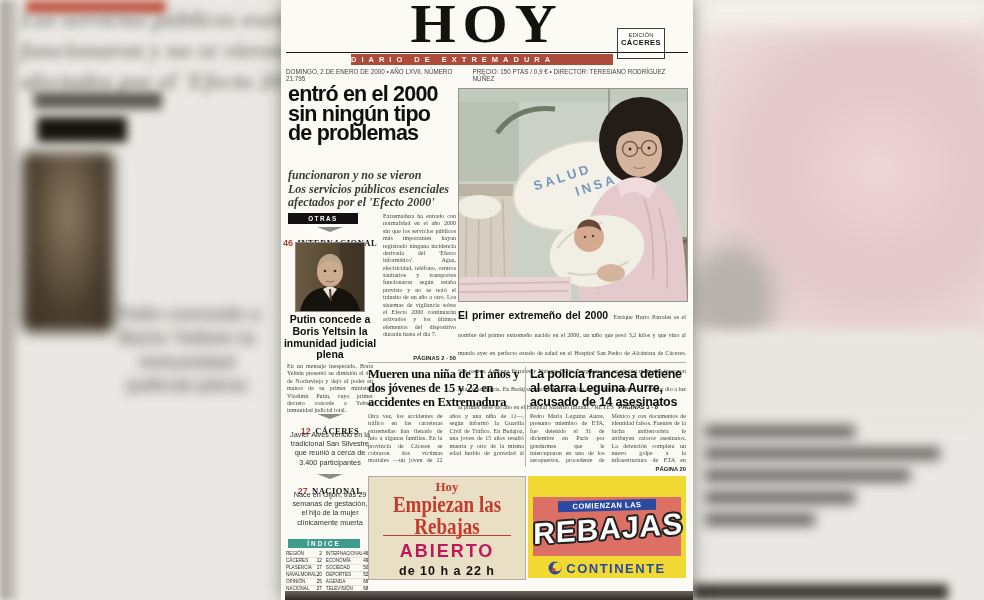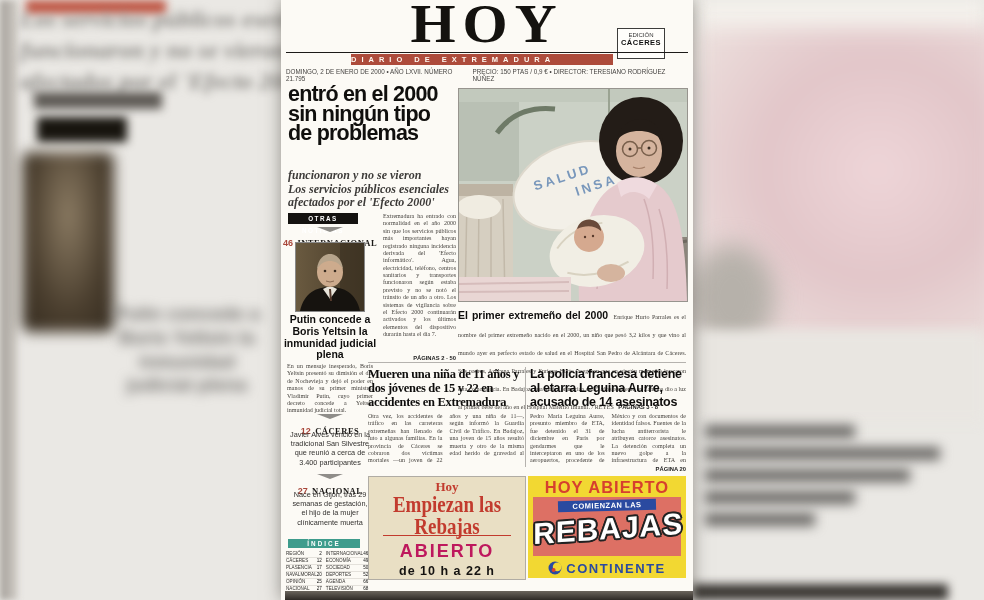--- a/index.html
+++ b/index.html
@@ -348,21 +348,20 @@
   <div class="abs ad-pryca">
     <div class="pr-hoy">Hoy</div>
     <div class="pr-reb">Empiezan las Rebajas</div>
     <div class="pr-underline"></div>
     <div class="pr-abierto">ABIERTO</div>
     <div class="pr-hours">de 10 h a 22 h</div>
 
   </div>
 
   <div class="abs ad-cont">
-    <div class="ct-top">HOY ABIERTO</div>
     <div class="ct-mid">
       <div class="ct-ribbon">COMIENZAN LAS</div>
       <div class="ct-rebajas">REBAJAS</div>
     </div>
     <div class="ct-bottom">
       <svg width="14" height="14" viewBox="0 0 14 14">
         <circle cx="7" cy="7" r="6.5" fill="#2a4aa0"></circle>
         <circle cx="9.2" cy="5.8" r="4.4" fill="#f2d832"></circle>
         <circle cx="5.6" cy="9" r="2" fill="#d6402e"></circle>
       </svg>

